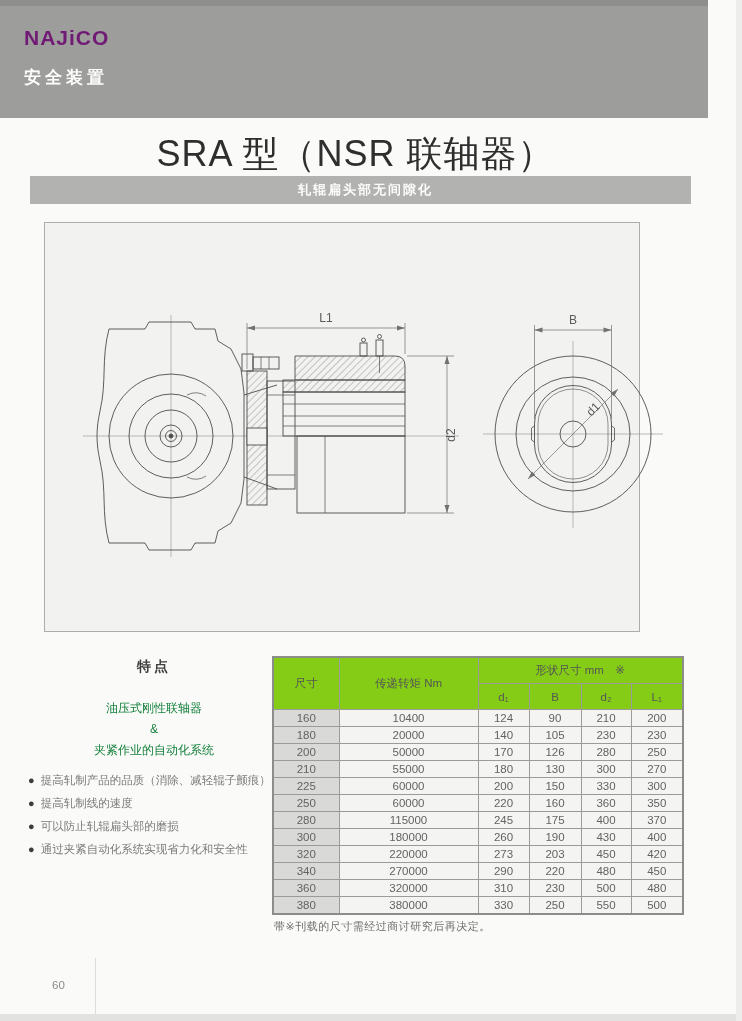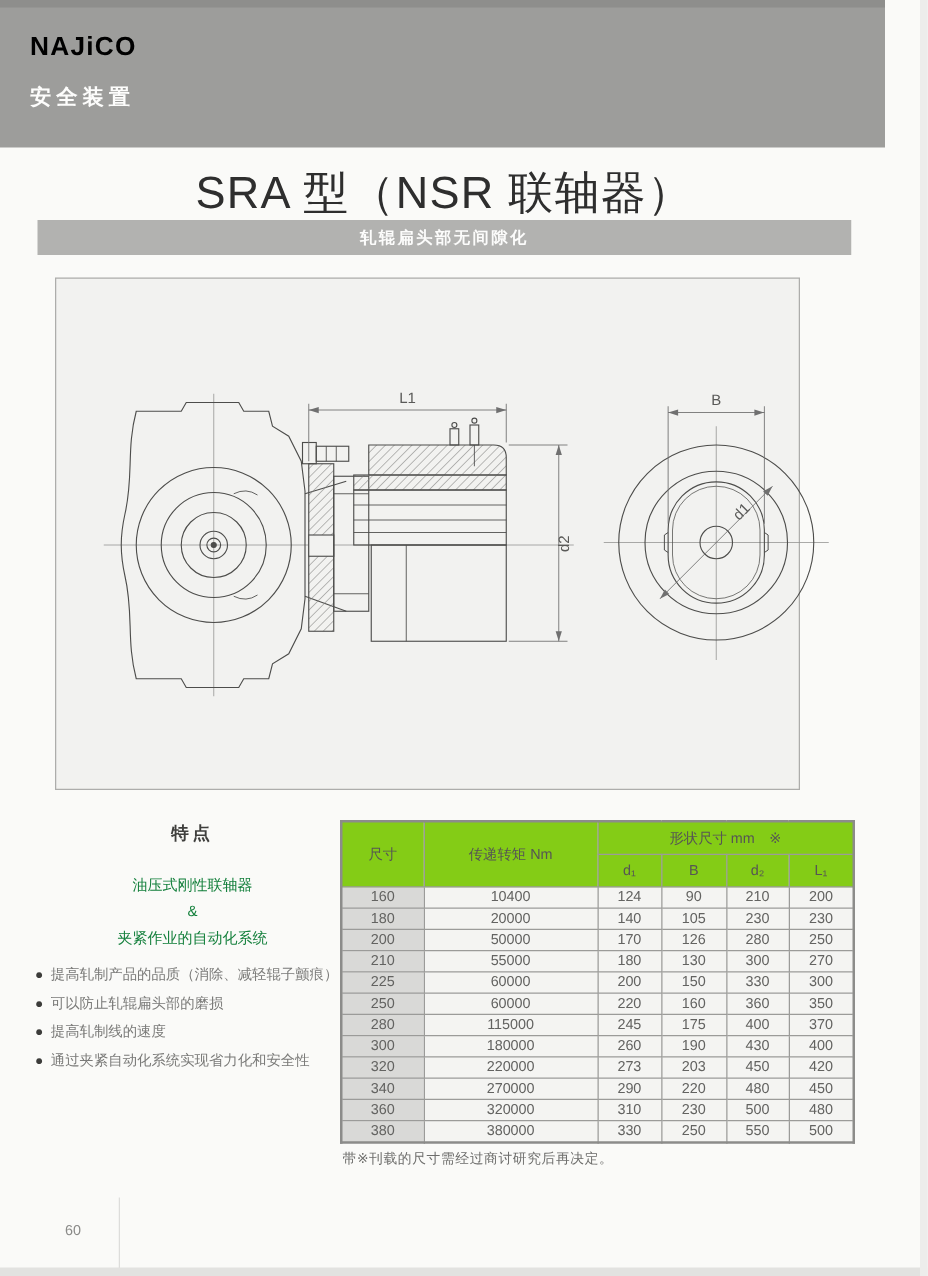--- a/index.html
+++ b/index.html
@@ -4,27 +4,27 @@
 <style>
   html,body{margin:0;padding:0;background:#e9e9e7;}
   #page{
     position:relative;width:742px;height:1021px;margin:0 auto;
     background:#fafaf8;overflow:hidden;
     font-family:"Liberation Sans","DejaVu Sans",sans-serif;
   }
   
   #topbar{position:absolute;left:0;top:0;width:708px;height:118px;background:#9d9d9b;}
   #topbar-edge{position:absolute;left:0;top:0;width:708px;height:6px;background:#8e8e8c;}
-  #logo{position:absolute;left:24px;top:26px;color:#000000;font-size:21px;font-weight:800;letter-spacing:1px;}
+  #logo{position:absolute;left:24px;top:26px;color:#701a75;font-size:21px;font-weight:800;letter-spacing:1px;}
   #category{position:absolute;left:24px;top:66px;color:#fdfdfc;font-size:17px;font-weight:700;letter-spacing:4px;}
   
   #title{position:absolute;left:30px;top:130px;width:651px;text-align:center;
     font-size:36px;font-weight:500;color:#2e2e2e;letter-spacing:1px;}
   #subtitle-bar{position:absolute;left:30px;top:176px;width:651px;height:28px;background:#b2b2b0;
-    color:#fcfcfb;font-size:13px;font-weight:700;letter-spacing:2px;text-align:center;line-height:28px;}
+    color:#fcfcfb;font-size:13px;font-weight:700;letter-spacing:2px;text-align:center;line-height:28px;padding-left:10px;}
   
   #panel{position:absolute;left:44px;top:222px;width:596px;height:410px;
     background:#f2f2f0;border:1px solid #adadab;box-sizing:border-box;}
   
   #features{position:absolute;left:28px;top:658px;width:252px;color:#6e6e6c;}
   #features .f-title{text-align:center;font-size:14px;font-weight:700;color:#3f3f3d;letter-spacing:3px;margin-bottom:22px;}
   #features .f-line{text-align:center;font-size:12px;line-height:21px;color:#15803d;}
   #features ul{list-style:none;margin:8px 0 0 0;padding:0;}
   #features li{font-size:11.5px;line-height:23px;white-space:nowrap;color:#7a7a78;}
   #features li .blt{color:#3c3c3a;font-size:11px;margin-right:6px;}
@@ -164,22 +164,22 @@
     </svg>
   </div>
 
   <div id="features">
     <div class="f-title">特点</div>
     <div class="f-line">油压式刚性联轴器</div>
     <div class="f-line">&amp;</div>
     <div class="f-line">夹紧作业的自动化系统</div>
     <ul id="feature-list">
         <li><span class="blt">●</span>提高轧制产品的品质（消除、减轻辊子颤痕）</li>
+        <li><span class="blt">●</span>提高轧制线的速度</li>
         <li><span class="blt">●</span>可以防止轧辊扁头部的磨损</li>
-        <li><span class="blt">●</span>提高轧制线的速度</li>
         <li><span class="blt">●</span>通过夹紧自动化系统实现省力化和安全性</li>
       </ul>
   </div>
 
   <table id="spec-table">
     <colgroup>
       <col style="width:66px">
         <col style="width:139px">
         <col style="width:51px">
       <col style="width:52px">

